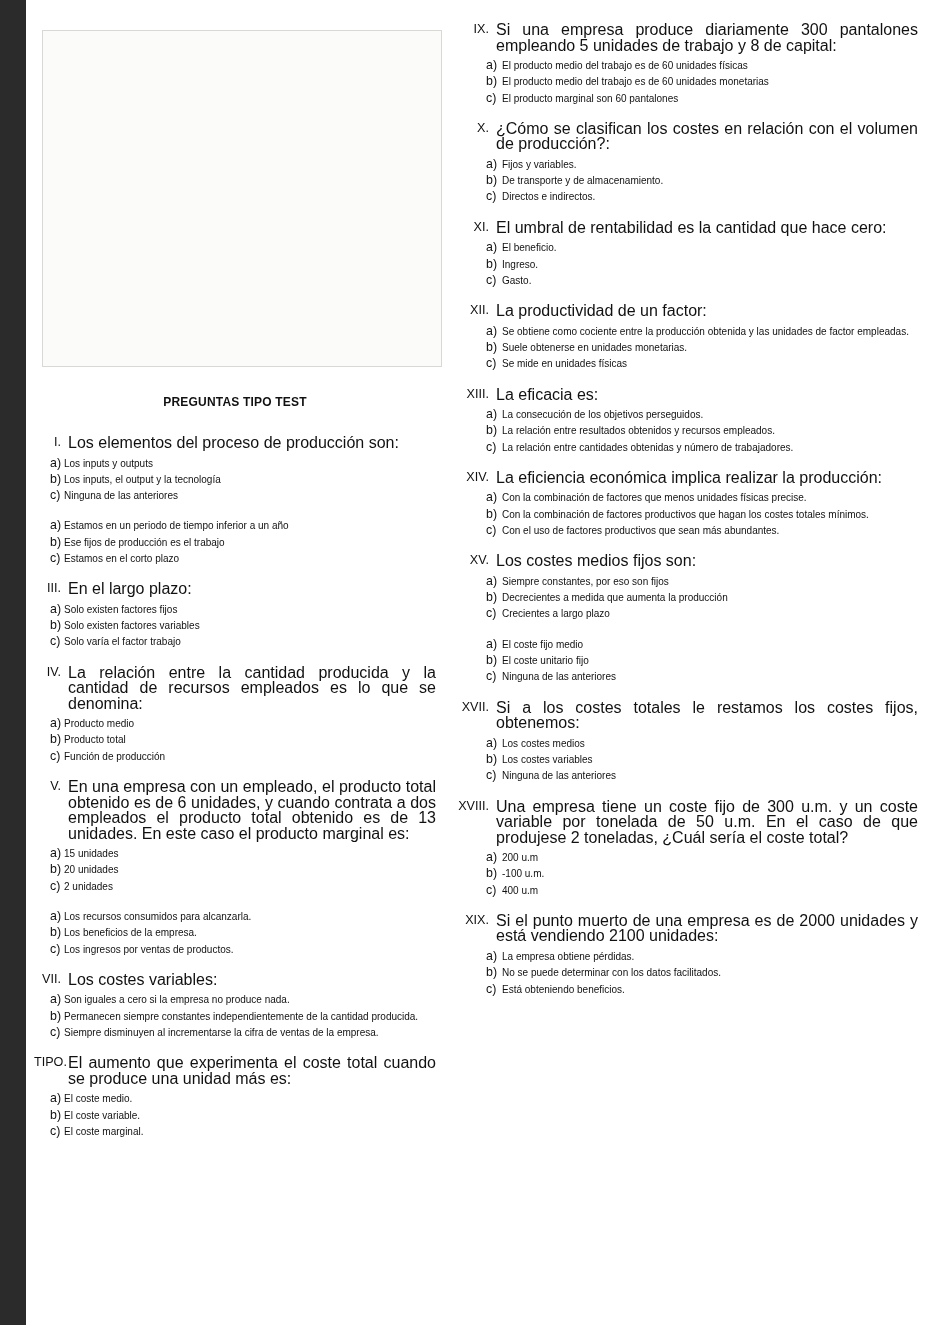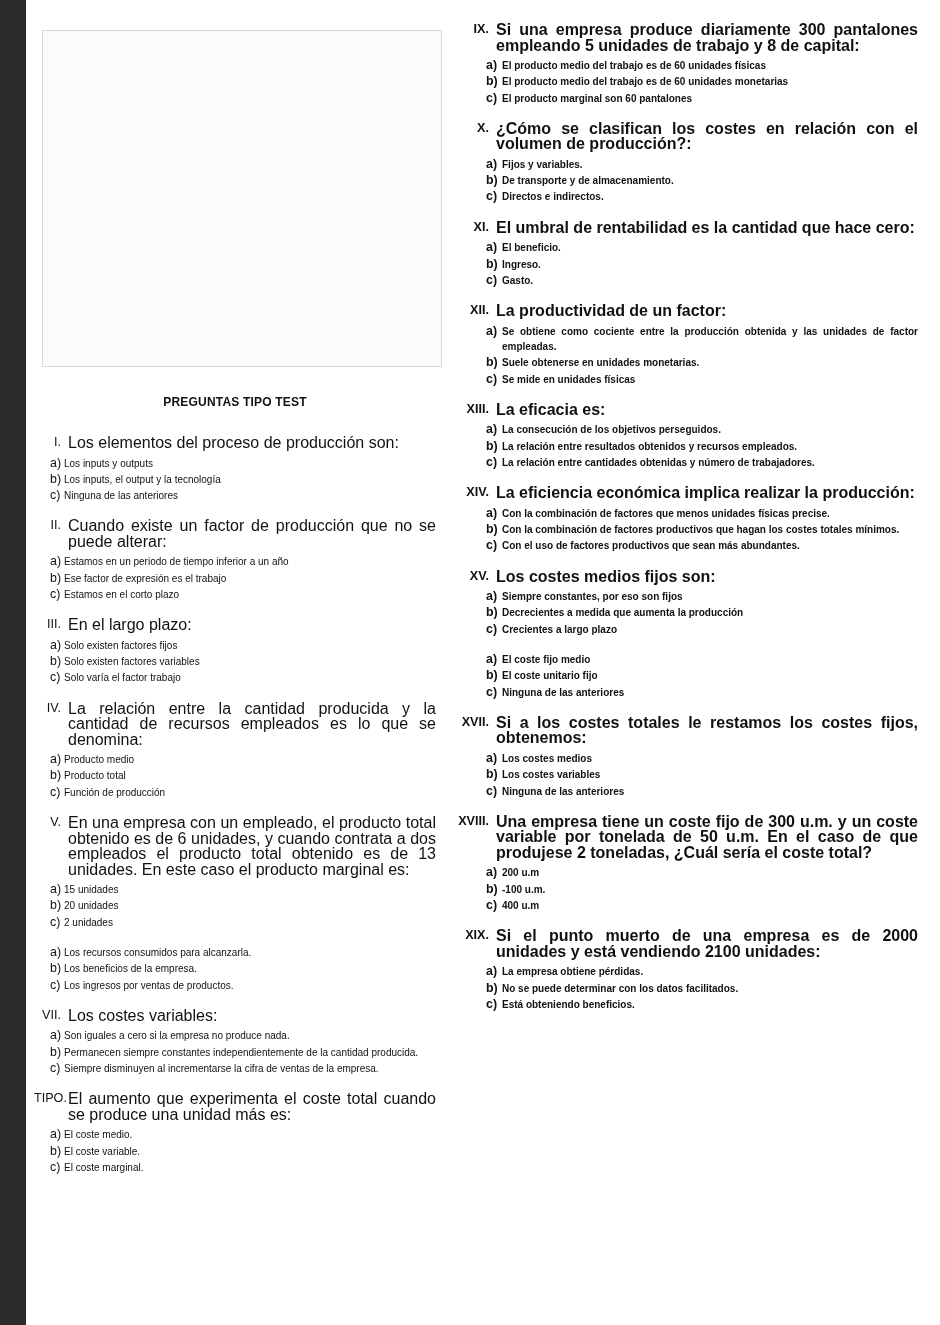--- a/index.html
+++ b/index.html
@@ -42,21 +42,20 @@
   .col {
     box-sizing: border-box;
   }
   .col-left {
     width: 414px;
     padding-right: 12px;
   }
   .col-right {
     width: 470px;
     padding-left: 8px;
-    font-weight: bold;
   }
   .figure-box {
     margin: 8px 0 0 8px;
     width: 398px;
     height: 335px;
     border: 1px solid #d8d8d4;
     background: #fbfbfa;
   }
   .section-title {
     text-align: center;
@@ -139,32 +138,28 @@
                 <div class="opt-letter">b)</div>
                 <div class="opt-text">Los inputs, el output y la tecnología</div>
               </div>
               <div class="opt">
                 <div class="opt-letter">c)</div>
                 <div class="opt-text">Ninguna de las anteriores</div>
               </div>
             </div>
           </div>
           <div>
-            <div class="q">
-              <div class="q-num">II.</div>
-              <div class="q-text">Cuando existe un factor de producción que no se puede alterar:</div>
-            </div>
             <div class="opts">
               <div class="opt">
                 <div class="opt-letter">a)</div>
                 <div class="opt-text">Estamos en un periodo de tiempo inferior a un año</div>
               </div>
               <div class="opt">
                 <div class="opt-letter">b)</div>
-                <div class="opt-text">Ese factor de expresión es el trabajo</div>
+                <div class="opt-text">Ese fijos de producción es el trabajo</div>
               </div>
               <div class="opt">
                 <div class="opt-letter">c)</div>
                 <div class="opt-text">Estamos en el corto plazo</div>
               </div>
             </div>
           </div>
           <div>
             <div class="q">
               <div class="q-num">III.</div>

